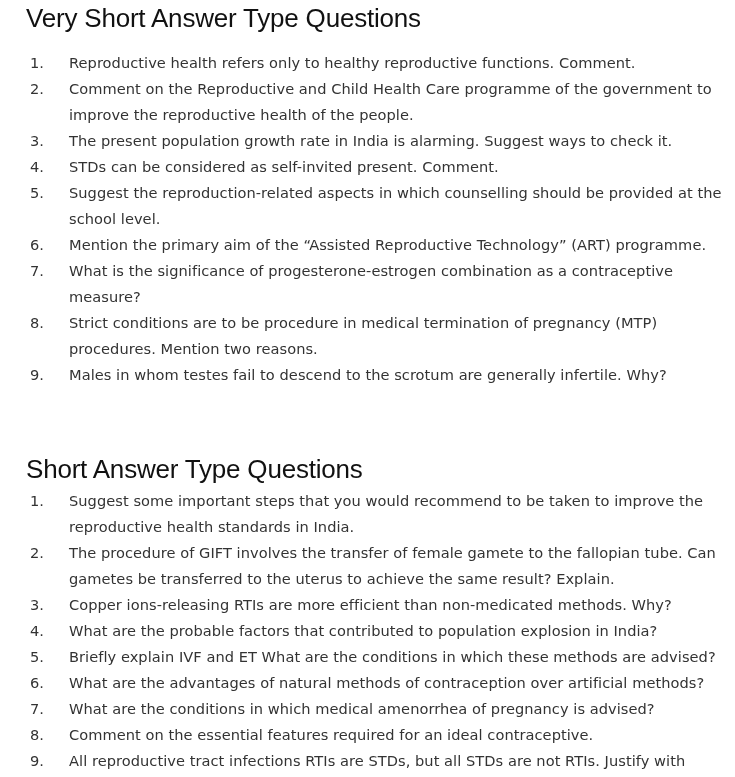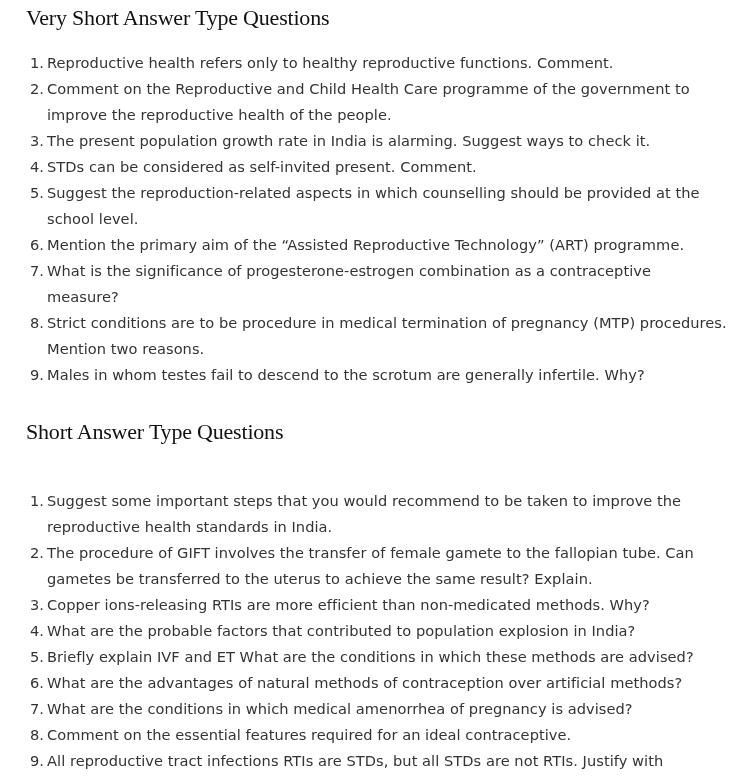--- a/index.html
+++ b/index.html
@@ -12,29 +12,29 @@
       height: 777px;
       overflow: hidden;
       position: relative;
       font-family: "DejaVu Sans", sans-serif;
       color: #333333;
     }
     .section-title {
       position: absolute;
       left: 26px;
       margin: 0;
-      font-family: Liberation Serif, serif;
+      font-family: Liberation Sans, sans-serif;
       font-weight: normal;
-      font-size: 22px;
+      font-size: 26px;
       color: #111111;
       line-height: 26px;
       letter-spacing: -0.2px;
     }
     #title-1 { top: 5px; }
-    #title-2 { top: 419px; text-align: right; }
+    #title-2 { top: 456px; text-align: right; }
     ol.qlist {
       position: absolute;
       left: 0;
       margin: 0;
       padding: 0;
       list-style: none;
       width: 735px;
     }
     #list-1 { top: 50px; }
     #list-2 { top: 488px; }
@@ -48,20 +48,21 @@
       letter-spacing: 0.05px;
     }
     ol.qlist li .num {
       position: absolute;
       right: calc(100% - 44px);
       top: 0;
       white-space: nowrap;
     }
     ol.qlist li .txt {
       display: block;
+      margin-left: 22px;
     }
   </style>
 </head>
 <body>
 
 <h2 class="section-title" id="title-1">Very Short Answer Type Questions</h2>
 <ol class="qlist" id="list-1">
   <li>
       <span class="num">1.</span>
       <span class="txt">Reproductive health refers only to healthy reproductive functions. Comment.</span>

